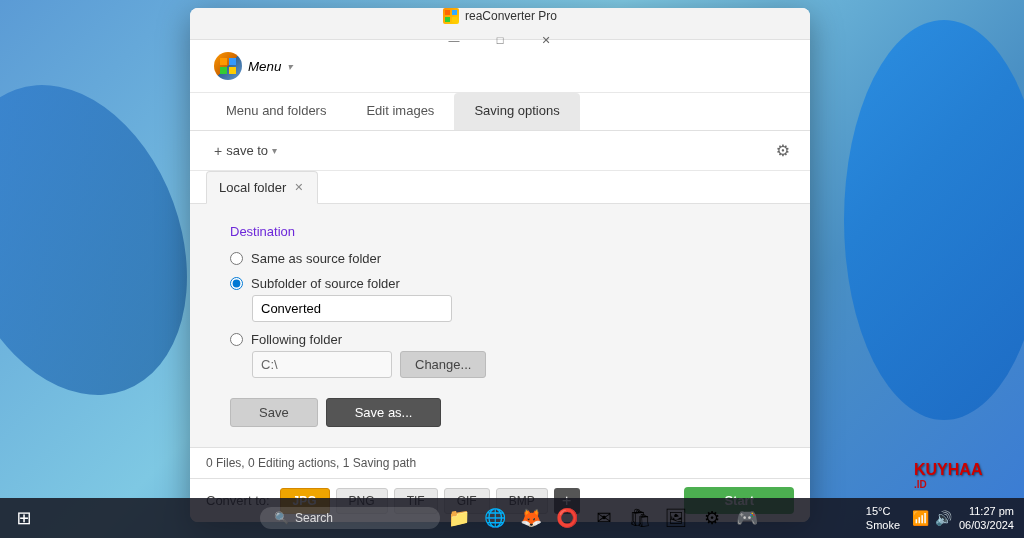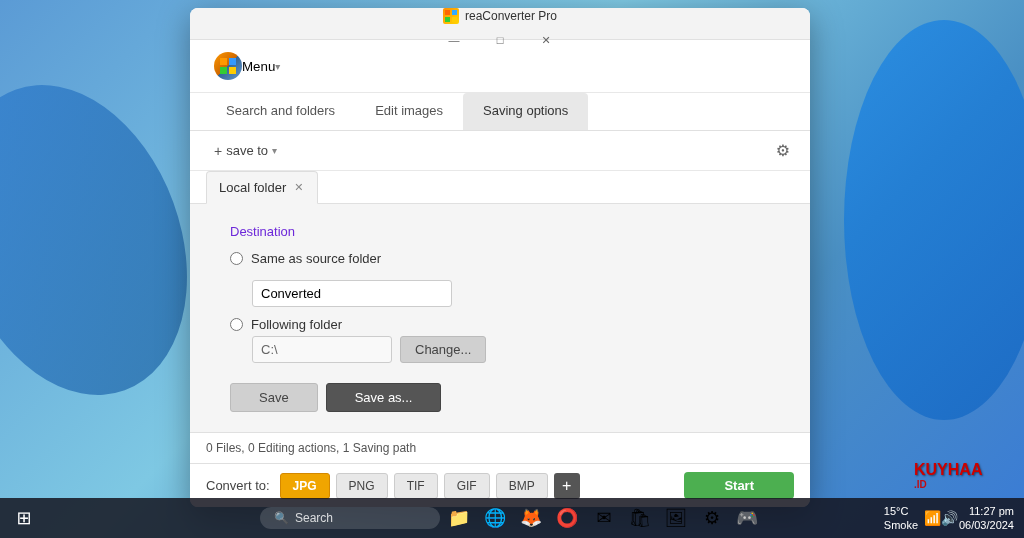--- a/index.html
+++ b/index.html
@@ -36,20 +36,21 @@
       display: flex;
       align-items: center;
       gap: 4px;
       position: absolute;
       left: 50%;
       transform: translateX(-50%);
     }
     .taskbar-right {
       display: flex;
       align-items: center;
+      gap: 6px;
       padding-right: 10px;
       color: #fff;
       font-size: 11px;
     }
     .taskbar-icon {
       width: 32px;
       height: 32px;
       display: flex;
       align-items: center;
       justify-content: center;
@@ -143,25 +144,27 @@
     .toolbar {
       padding: 8px 16px;
       display: flex;
       align-items: center;
       gap: 8px;
       border-bottom: 1px solid #e8e8e8;
     }
     .menu-btn {
       display: flex;
       align-items: center;
+      gap: 6px;
       cursor: pointer;
       padding: 4px 8px;
       border-radius: 4px;
       border: none;
       background: transparent;
+      font-style: italic;
     }
     .menu-icon {
       width: 28px;
       height: 28px;
       background: linear-gradient(135deg, #ff9900 0%, #cc6600 50%, #336699 50%, #6699cc 100%);
       border-radius: 50%;
       display: flex;
       align-items: center;
       justify-content: center;
     }
@@ -501,21 +504,21 @@
           <rect x="11" y="11" width="7" height="7" fill="#ffcc00"></rect>
         </svg>
       </div>
       <span>Menu</span>
       <span style="font-size:10px;color:#888;">▾</span>
     </button>
   </div>
 
   <div class="nav-tabs">
     <button class="nav-tab">
-      <span>Search and folders</span>
+      <span>Menu and folders</span>
     </button>
     <button class="nav-tab">
       <span>Edit images</span>
     </button>
     <button class="nav-tab active">
       <span>Saving options</span>
     </button>
   </div>
 
   <div class="sub-toolbar">
@@ -540,20 +543,24 @@
       <div class="destination-label">Destination</div>
 
       <div class="radio-group">
 
         <label class="radio-item">
           <input type="radio" name="destination" style="">
           <span class="radio-label">Same as source folder</span>
         </label>
 
         <div>
+          <label class="radio-item">
+            <input type="radio" name="destination" checked="" style="">
+            <span class="radio-label">Subfolder of source folder</span>
+          </label>
           <div class="subfolder-input">
             <input type="text" value="Converted" style="">
           </div>
         </div>
 
         <div>
           <label class="radio-item">
             <input type="radio" name="destination" style="">
             <span class="radio-label">Following folder</span>
           </label>

